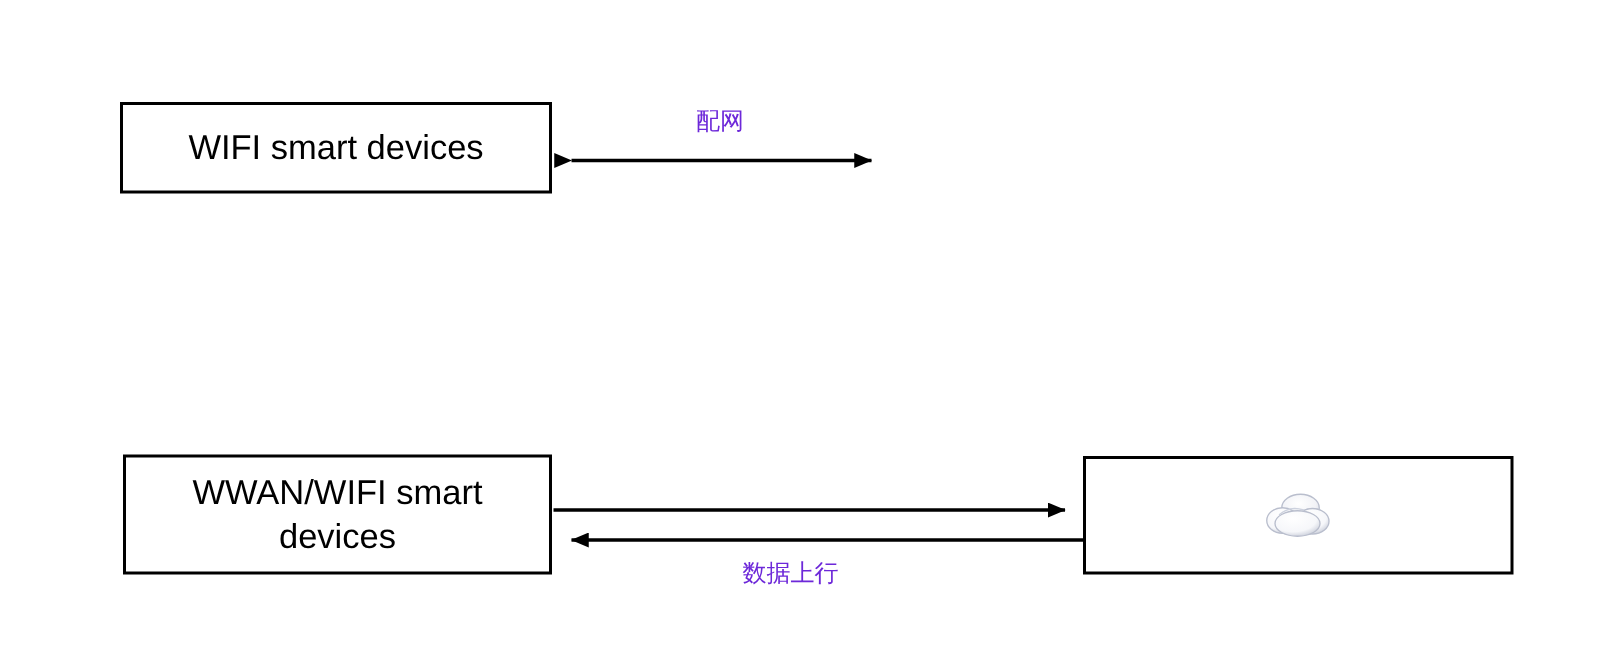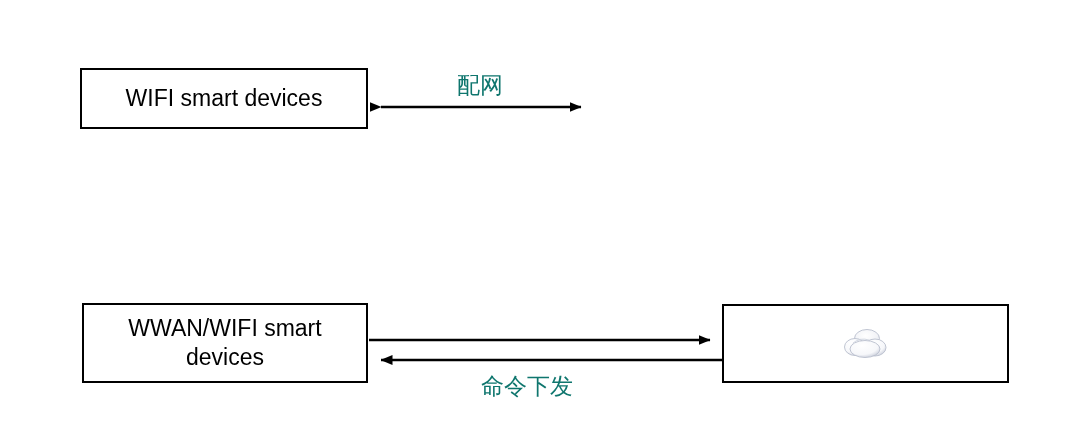--- a/index.html
+++ b/index.html
@@ -80,22 +80,22 @@
     left: 0;
     top: 0;
     width: 1068px;
     height: 442px;
     pointer-events: none;
   }
 
   
   .edge-label {
     position: absolute;
-    color: #0f766e;
-    font-size: 23px;
+    color: #6d28d9;
+    font-size: 16px;
     line-height: 1;
     white-space: nowrap;
     text-align: center;
     transform: translateX(-50%);
   }
   #label-peiwang {
     left: 480px;
     top: 74px;
   }
   #label-uplink {
@@ -173,15 +173,15 @@
         <ellipse cx="25" cy="23" rx="15" ry="8.5" fill="url(#cg-main)" stroke="#b9becd" stroke-width="0.9"></ellipse>
         <path d="M13,17 Q20,11 29,14" fill="none" stroke="#cdd2de" stroke-width="0.9" stroke-linecap="round"></path>
       </svg>
     </span>
     <span class="node-label"></span>
   </div>
 
   <div class="edge-label" id="label-peiwang">配网</div>
 
 
-  <div class="edge-label" id="label-downlink">命令下发</div>
+  <div class="edge-label" id="label-downlink">数据上行</div>
 
 </div>
 
 </body></html>

